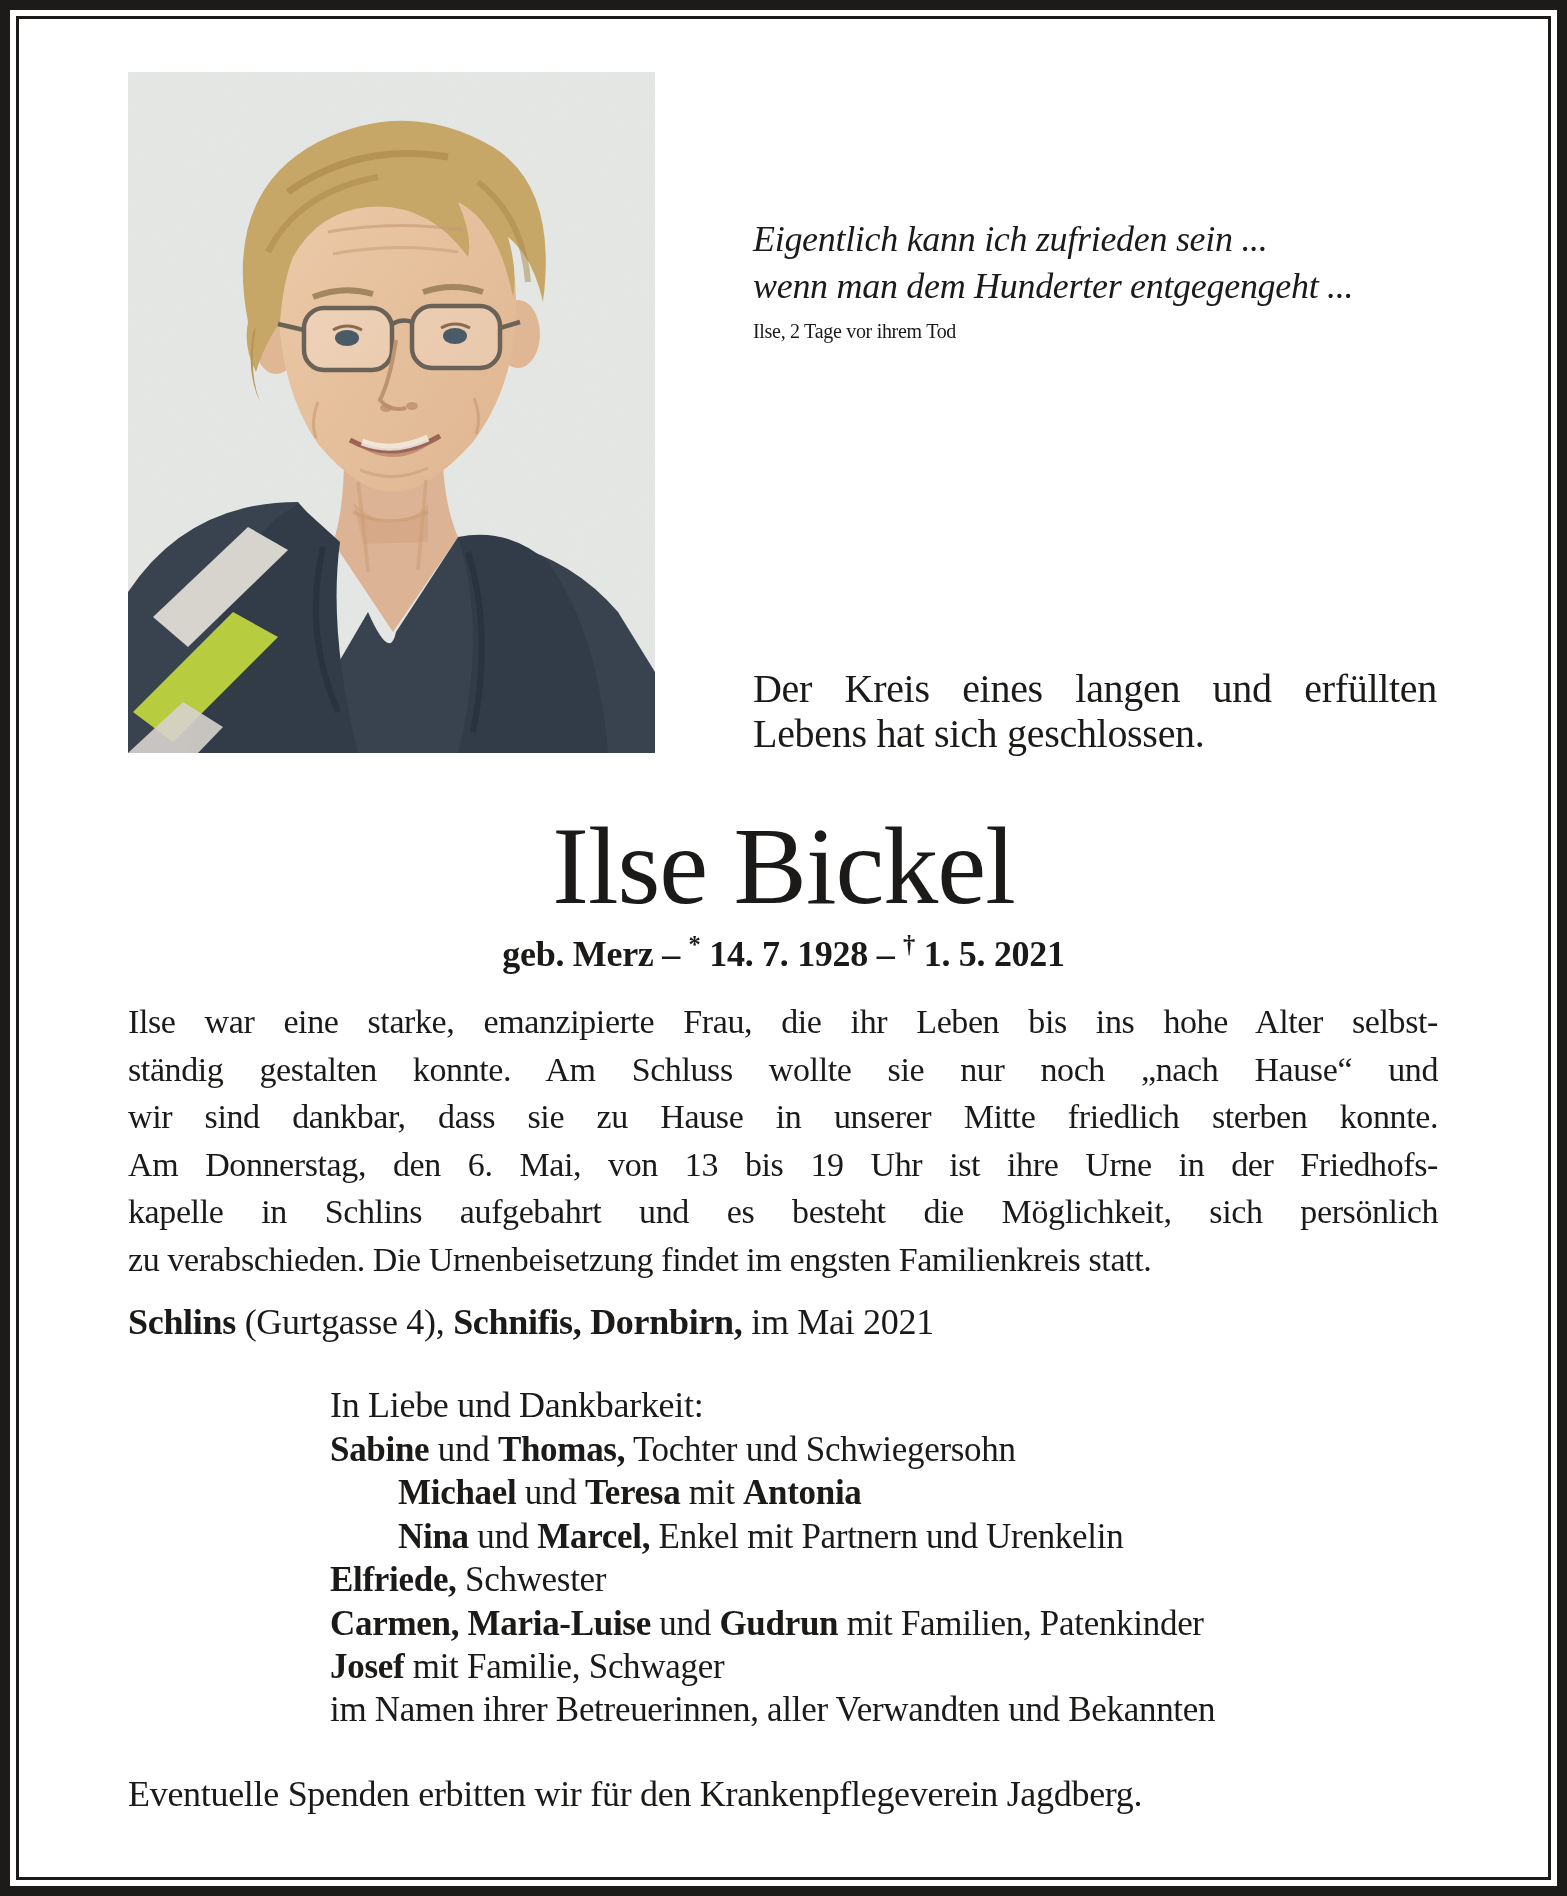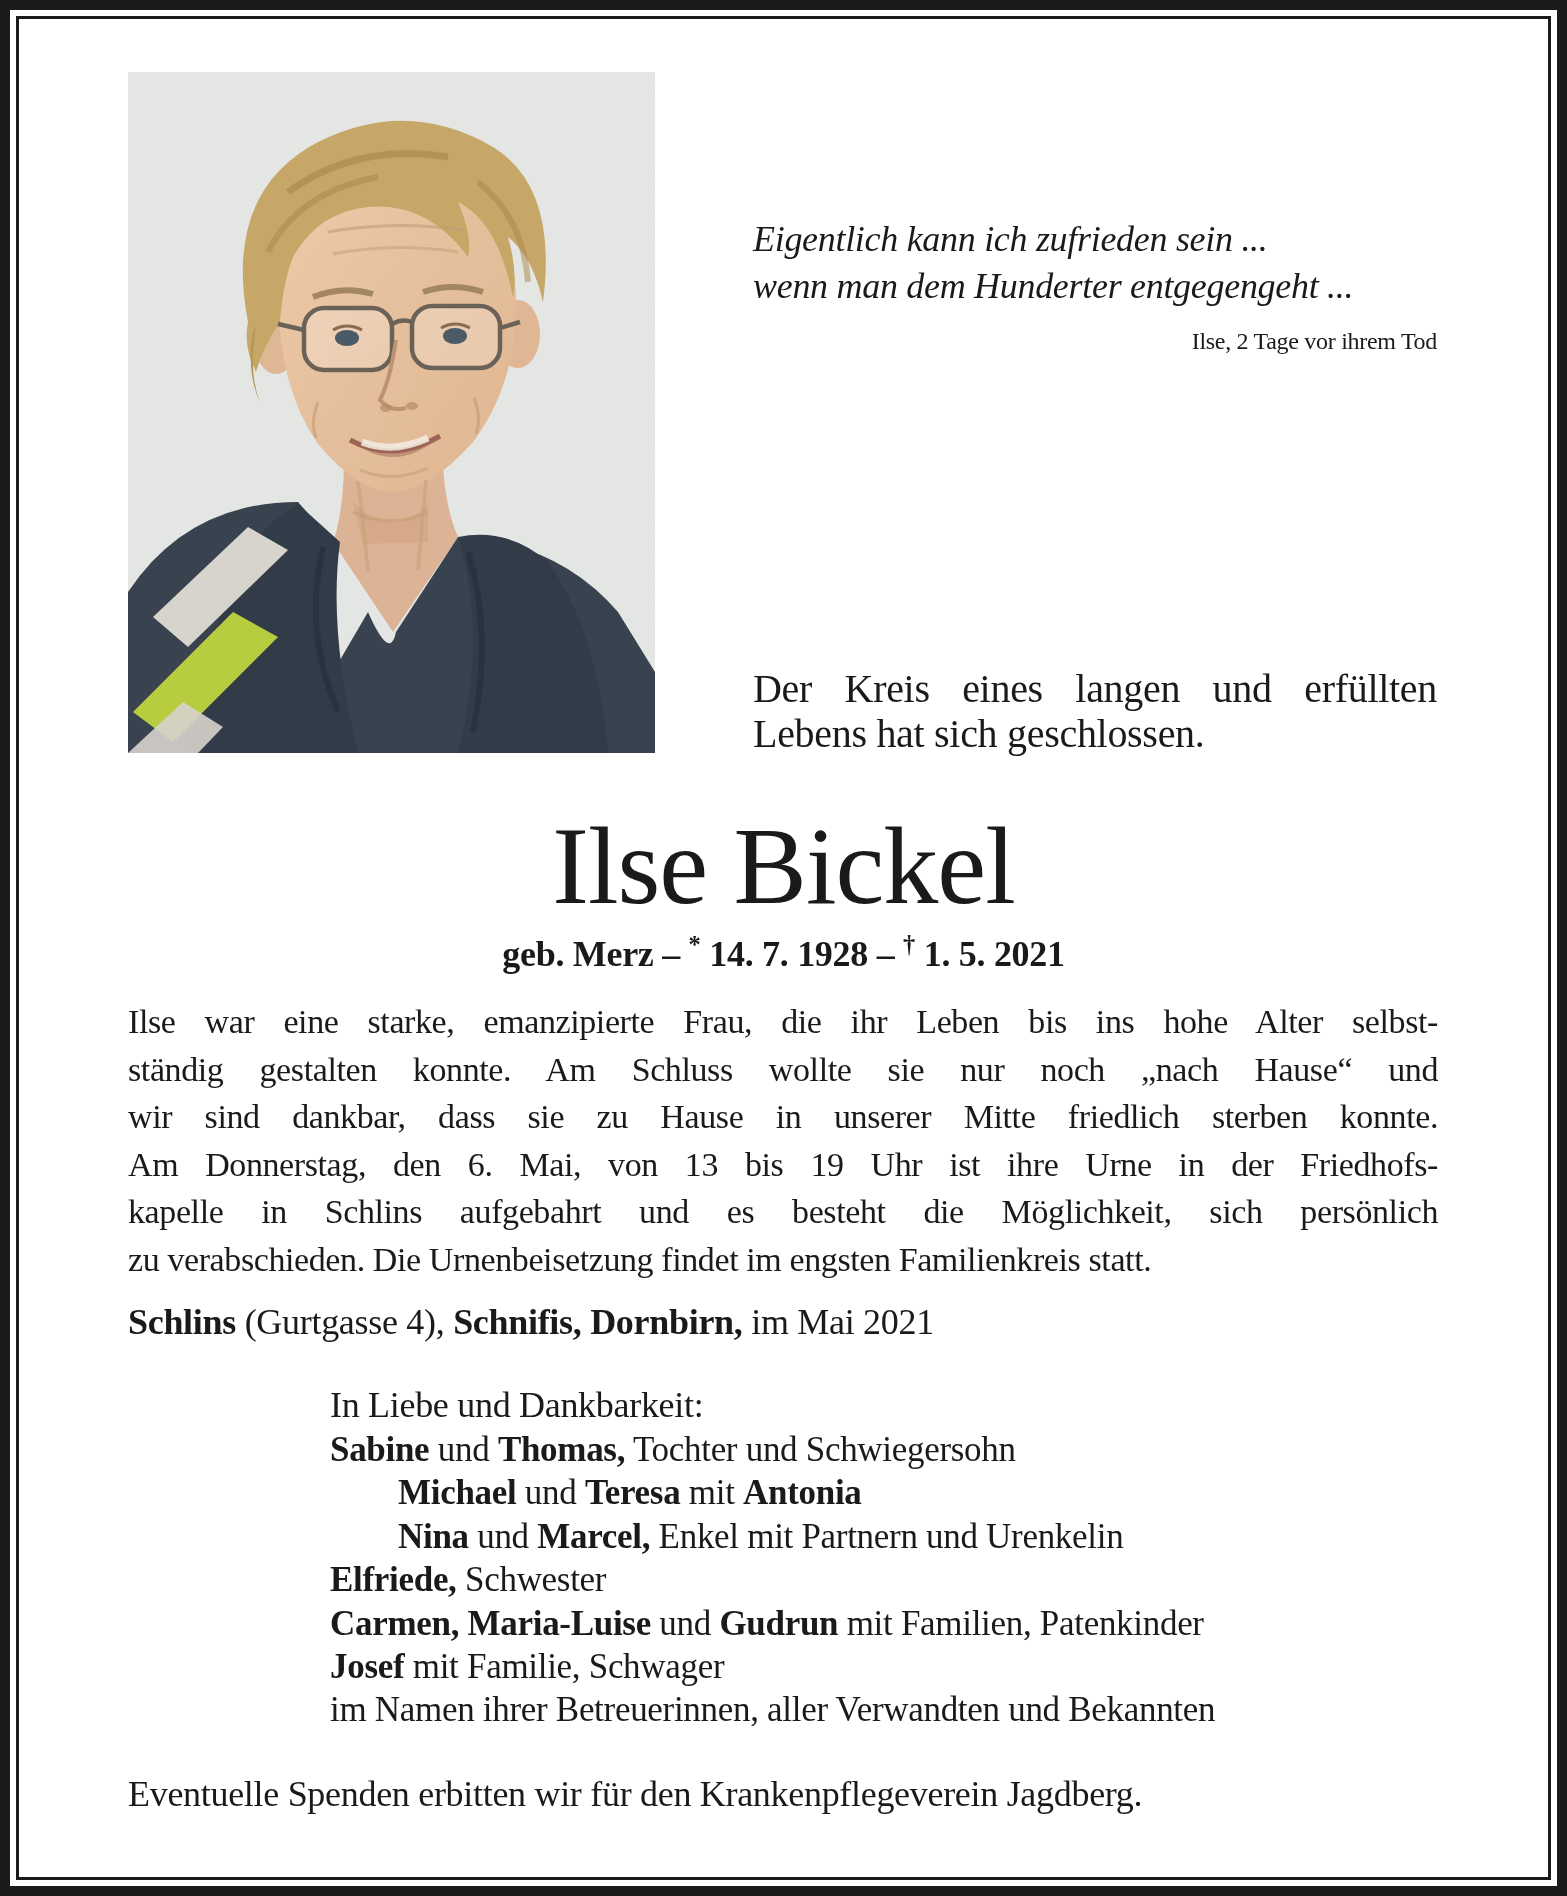--- a/index.html
+++ b/index.html
@@ -29,22 +29,22 @@
     overflow:hidden;
   }
   .photo svg { display:block; width:100%; height:100%; }
 
   .quote {
     position:absolute; left:753px; top:216px; width:684px;
     font-style:italic; font-size:36px; line-height:47px;
     letter-spacing:-0.3px;
   }
   .quote .attribution {
-    font-style:normal; font-size:24px; line-height:34px;
-    text-align:right; margin-top:14px;
+    font-style:normal; font-size:20px; line-height:34px;
+    margin-top:4px;
   }
 
   .intro {
     position:absolute; left:753px; top:666px; width:684px;
     font-size:40px; line-height:45px; letter-spacing:-0.3px;
   }
   .just { text-align:justify; text-align-last:justify; }
 
   .name {
     position:absolute; left:0; right:0; top:808px;

